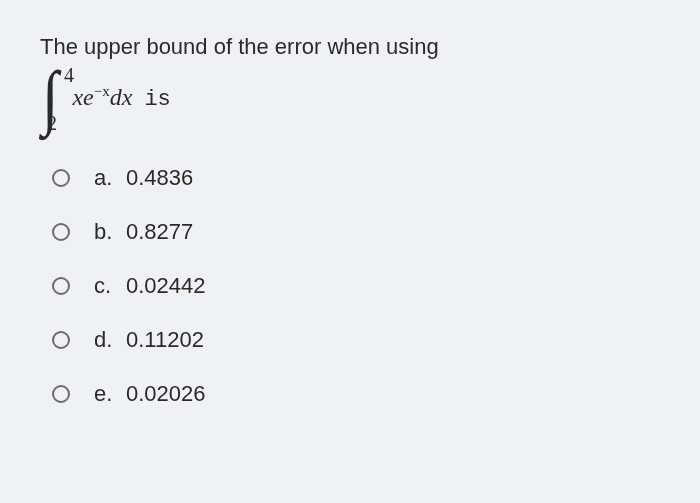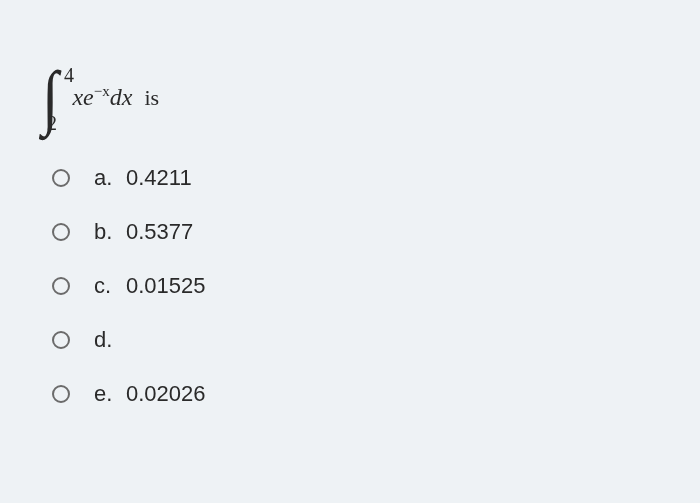--- a/index.html
+++ b/index.html
@@ -54,21 +54,21 @@
       font-size: 24px;
       font-style: italic;
       margin-left: 12px;
     }
     .exp {
       font-size: 15px;
       vertical-align: super;
       font-style: normal;
     }
     .is-word {
-      font-family: Liberation Serif, serif;
+      font-family: Liberation Mono, monospace;
       font-style: normal;
       font-size: 22px;
       margin-left: 6px;
     }
     .options {
       margin-left: 12px;
     }
     .option {
       display: flex;
       align-items: center;
@@ -84,53 +84,54 @@
       flex-shrink: 0;
     }
     .option-letter {
       width: 32px;
     }
   </style>
 </head>
 <body>
 
 <div class="question-text">
-  <br>
+  <span>The upper bound of the error when using</span><br>
 </div>
 
 <div class="integral-row">
   <span class="integral-symbol">
     <span class="int-glyph">∫</span>
     <span class="int-upper">4</span>
     <span class="int-lower">2</span>
   </span>
   <span class="integrand">
     <span>xe</span><span class="exp">−x</span><span>dx</span>
     <span class="is-word">is</span>
   </span>
 </div>
 
 <div class="options">
   <div class="option">
     <span class="radio"></span>
     <span class="option-letter">a.</span>
-    <span>0.4211</span>
+    <span>0.4836</span>
   </div>
   <div class="option">
     <span class="radio"></span>
     <span class="option-letter">b.</span>
-    <span>0.5377</span>
+    <span>0.8277</span>
   </div>
   <div class="option">
     <span class="radio"></span>
     <span class="option-letter">c.</span>
-    <span>0.01525</span>
+    <span>0.02442</span>
   </div>
   <div class="option">
     <span class="radio"></span>
     <span class="option-letter">d.</span>
+    <span>0.11202</span>
   </div>
   <div class="option">
     <span class="radio"></span>
     <span class="option-letter">e.</span>
     <span>0.02026</span>
   </div>
 </div>
 
 </body></html>

